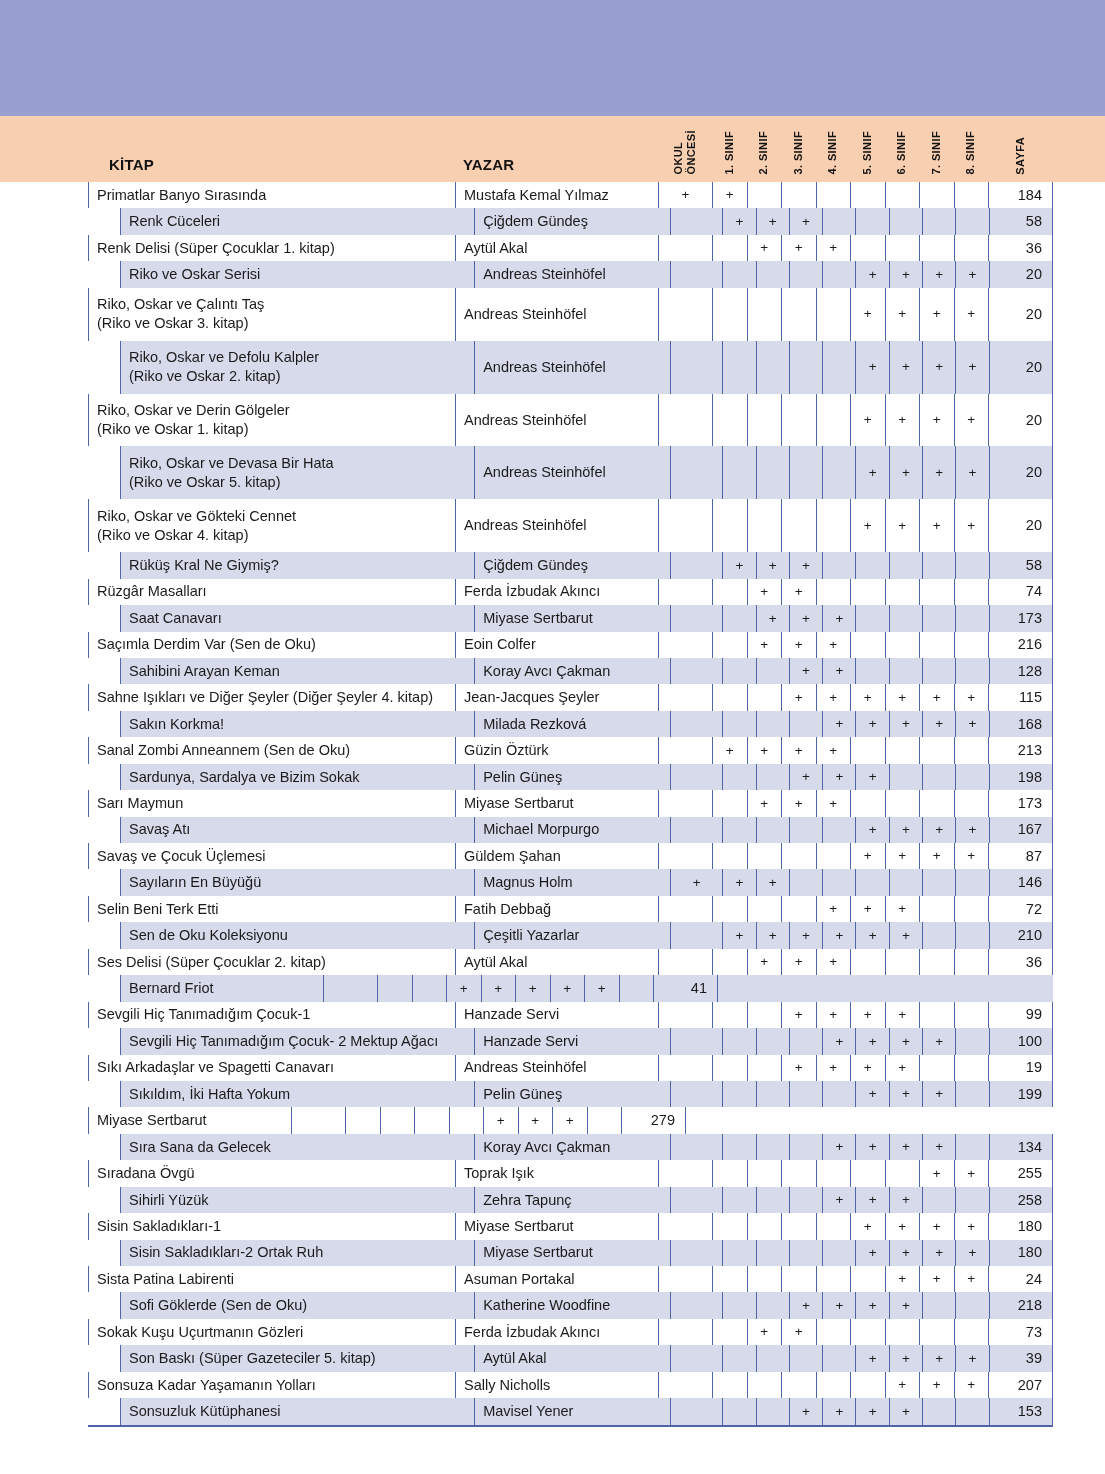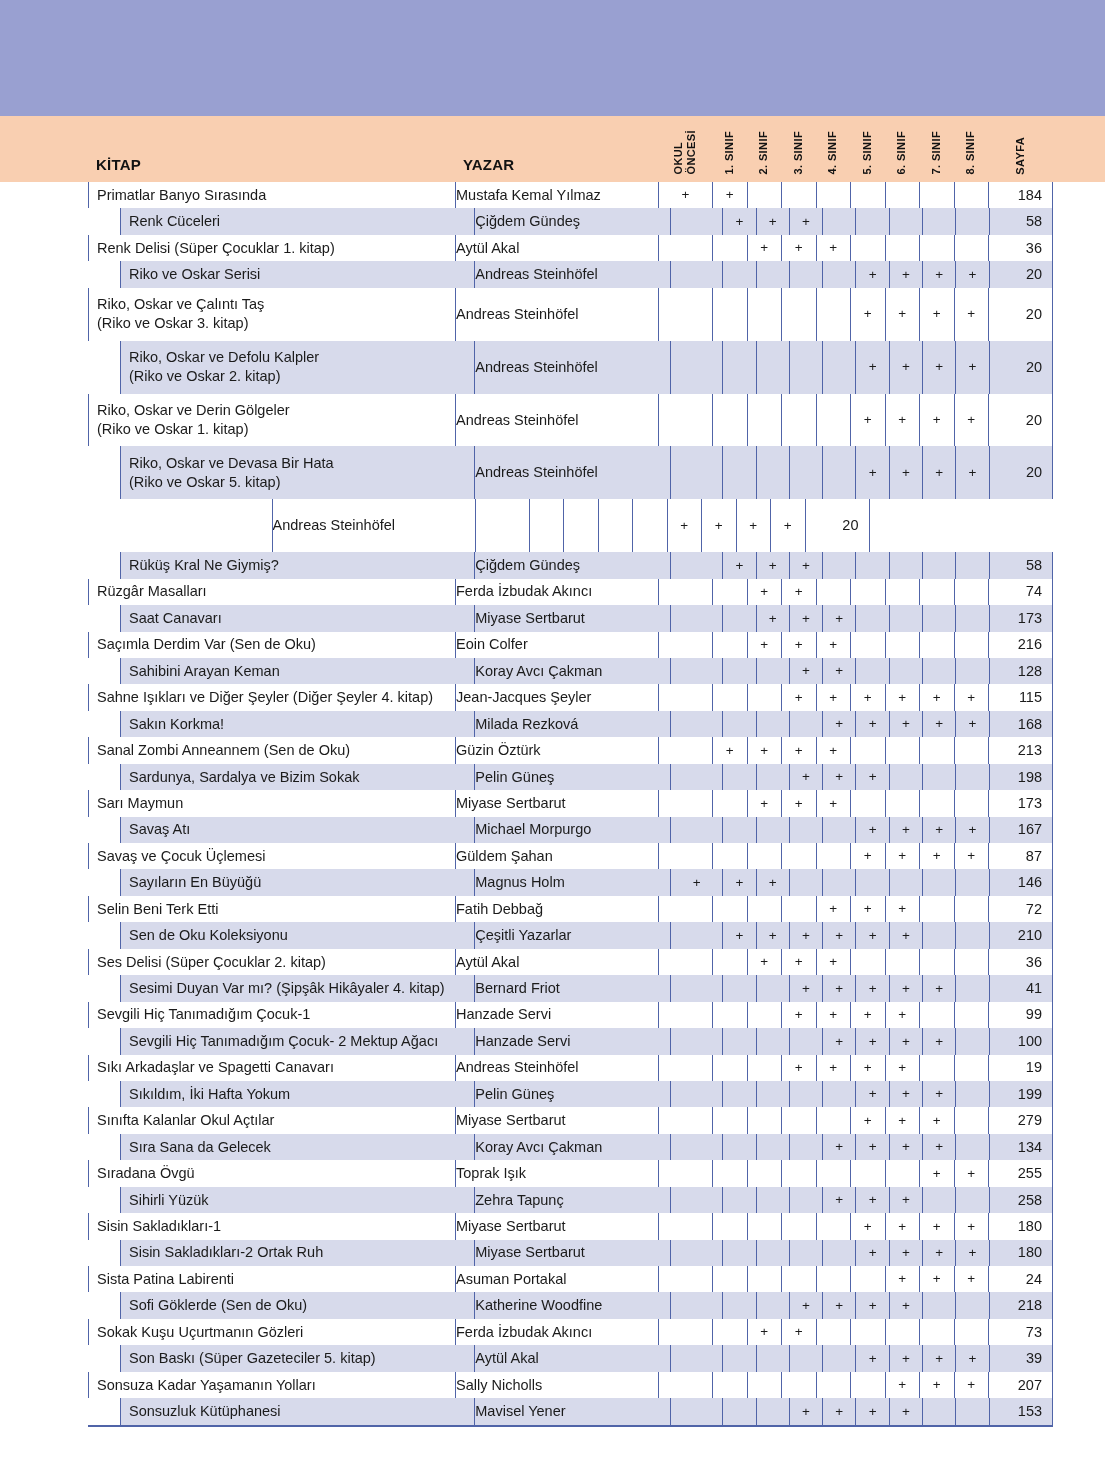--- a/index.html
+++ b/index.html
@@ -34,36 +34,36 @@
   .row.single { height:26.45px; }
   .row.double { height:52.9px;justify-content:center; }
   .cell {
     box-sizing:border-box;
     border-left:1.5px solid #5064A8;
     display:flex; align-items:center;
     font-size:14.5px; line-height:1.3;
     overflow:hidden;
   }
   .c-kitap { width:367px; padding-left:8px; white-space:pre-line; }
-  .c-yazar { width:203px; }
+  .c-yazar { width:203px; padding-left:8px; }
   .c-grade { width:34.5px; justify-content:center; font-size:13.5px; }
   .c-oo    { width:54px; }
   .c-sayfa {
     width:65px; justify-content:flex-end; padding-right:10px;
     border-right:1.5px solid #5064A8;
     padding-left:34px;
   }
 </style>
 </head>
 <body>
 
 <div class="top-band"></div>
 
 <div class="header-band">
-  <div class="hb-label" style="left:96px">KİTAP</div>
+  <div class="hb-label" style="left:109px">KİTAP</div>
   <div class="hb-label" style="left:463px">YAZAR</div>
 
   <div class="hb-vcell" style="left:658px;width:54px">
       <span>OKUL
 ÖNCESİ</span>
     </div>
   <div class="hb-vcell" style="left:712px;width:34.5px">
       <span>1. SINIF</span>
     </div>
   <div class="hb-vcell" style="left:746.5px;width:34.5px">
@@ -203,20 +203,22 @@
       <div class="cell c-grade"></div>
       <div class="cell c-grade"></div>
       <div class="cell c-grade"></div>
       <div class="cell c-grade">+</div>
       <div class="cell c-grade">+</div>
       <div class="cell c-grade">+</div>
       <div class="cell c-grade">+</div>
       <div class="cell c-sayfa">20</div>
     </div>
     <div class="row double">
+      <div class="cell c-kitap">Riko, Oskar ve Gökteki Cennet
+(Riko ve Oskar 4. kitap)</div>
       <div class="cell c-yazar">Andreas Steinhöfel</div>
       <div class="cell c-grade c-oo"></div>
       <div class="cell c-grade"></div>
       <div class="cell c-grade"></div>
       <div class="cell c-grade"></div>
       <div class="cell c-grade"></div>
       <div class="cell c-grade">+</div>
       <div class="cell c-grade">+</div>
       <div class="cell c-grade">+</div>
       <div class="cell c-grade">+</div>
@@ -440,21 +442,20 @@
       <div class="cell c-grade">+</div>
       <div class="cell c-grade">+</div>
       <div class="cell c-grade">+</div>
       <div class="cell c-grade"></div>
       <div class="cell c-grade"></div>
       <div class="cell c-grade"></div>
       <div class="cell c-grade"></div>
       <div class="cell c-sayfa">36</div>
     </div>
     <div class="row alt single">
-      <div class="cell c-kitap">Sesimi Duyan Var mı? (Şipşâk Hikâyaler 4. kitap)</div>
       <div class="cell c-yazar">Bernard Friot</div>
       <div class="cell c-grade c-oo"></div>
       <div class="cell c-grade"></div>
       <div class="cell c-grade"></div>
       <div class="cell c-grade">+</div>
       <div class="cell c-grade">+</div>
       <div class="cell c-grade">+</div>
       <div class="cell c-grade">+</div>
       <div class="cell c-grade">+</div>
       <div class="cell c-grade"></div>
@@ -510,21 +511,20 @@
       <div class="cell c-grade"></div>
       <div class="cell c-grade"></div>
       <div class="cell c-grade"></div>
       <div class="cell c-grade">+</div>
       <div class="cell c-grade">+</div>
       <div class="cell c-grade">+</div>
       <div class="cell c-grade"></div>
       <div class="cell c-sayfa">199</div>
     </div>
     <div class="row single">
-      <div class="cell c-kitap">Sınıfta Kalanlar Okul Açtılar</div>
       <div class="cell c-yazar">Miyase Sertbarut</div>
       <div class="cell c-grade c-oo"></div>
       <div class="cell c-grade"></div>
       <div class="cell c-grade"></div>
       <div class="cell c-grade"></div>
       <div class="cell c-grade"></div>
       <div class="cell c-grade">+</div>
       <div class="cell c-grade">+</div>
       <div class="cell c-grade">+</div>
       <div class="cell c-grade"></div>

